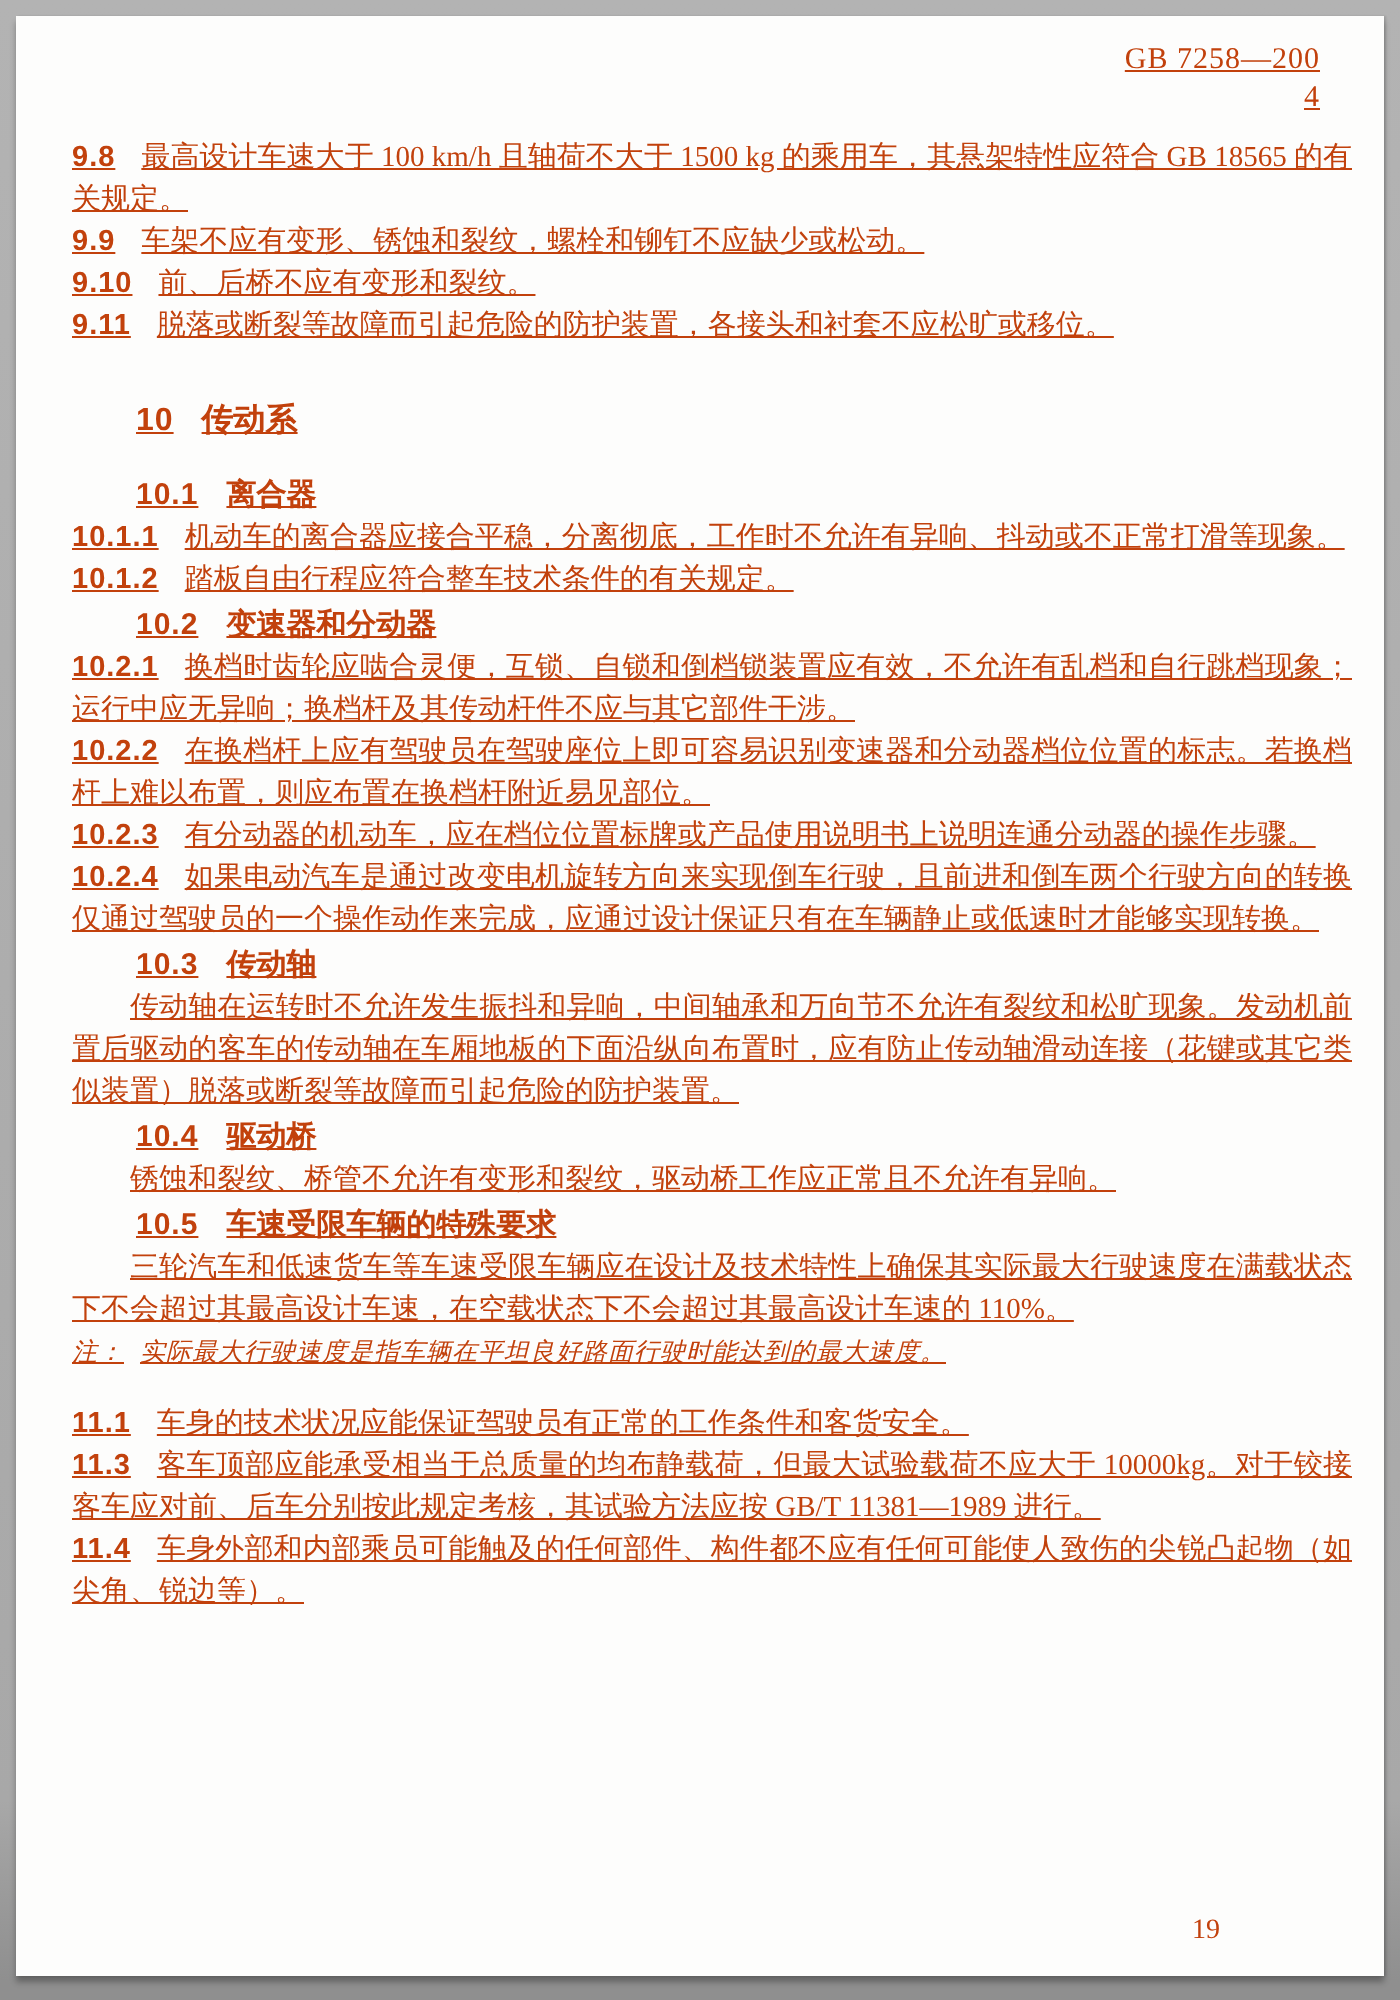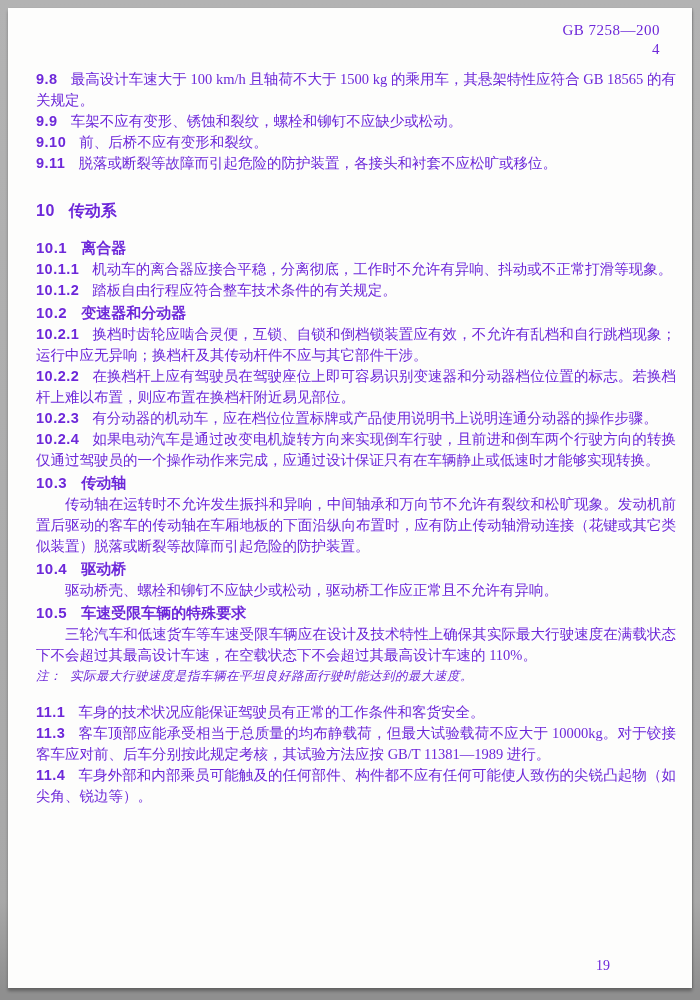--- a/index.html
+++ b/index.html
@@ -18,21 +18,22 @@
     overflow: hidden;
   }
   .page {
     position: absolute;
     left: 8px;
     top: 8px;
     right: 8px;
     bottom: 12px;
     background: #fdfdfc;
     box-shadow: 0 3px 3px rgba(0,0,0,0.30), 1px 0 1px rgba(0,0,0,0.12);
-    color: #6d28d9;
+    color: #c2410c;
+    text-decoration: underline;
   }
   .page-header {
     padding: 13px 32px 0 0;
     text-align: right;
     font-size: 15px;
     line-height: 19px;
     letter-spacing: 0.5px;
   }
   .doc-body {
     padding: 10px 16px 0 28px;
@@ -53,21 +54,21 @@
     font-family: "Liberation Sans", "DejaVu Sans", sans-serif;
     font-weight: bold;
     font-size: 16px;
   }
   .h2 {
     margin: 1px 0;
     font-family: "Liberation Sans", "DejaVu Sans", sans-serif;
     font-weight: bold;
     font-size: 15px;
   }
-  .h1 .hnum, .h2 .hnum { margin-right: 14px; }
+  .h1 .hnum, .h2 .hnum { margin-right: 14px; margin-left: 32px; }
   .para { text-indent: 2em; margin: 0; }
   .note {
     font-size: 12.5px;
     line-height: 19px;
     font-style: italic;
     margin: 1px 0 16px 0;
     letter-spacing: 0.5px;
   }
   .note-label { margin-right: 8px; font-style: italic; }
   .page-footer {
@@ -98,21 +99,21 @@
         <div class="clause"><span class="cnum">10.1.1</span><span class="ctext">机动车的离合器应接合平稳，分离彻底，工作时不允许有异响、抖动或不正常打滑等现象。</span></div>
         <div class="clause"><span class="cnum">10.1.2</span><span class="ctext">踏板自由行程应符合整车技术条件的有关规定。</span></div>
         <div class="h2"><span class="hnum">10.2</span><span class="htitle">变速器和分动器</span></div>
         <div class="clause"><span class="cnum">10.2.1</span><span class="ctext">换档时齿轮应啮合灵便，互锁、自锁和倒档锁装置应有效，不允许有乱档和自行跳档现象；运行中应无异响；换档杆及其传动杆件不应与其它部件干涉。</span></div>
         <div class="clause"><span class="cnum">10.2.2</span><span class="ctext">在换档杆上应有驾驶员在驾驶座位上即可容易识别变速器和分动器档位位置的标志。若换档杆上难以布置，则应布置在换档杆附近易见部位。</span></div>
         <div class="clause"><span class="cnum">10.2.3</span><span class="ctext">有分动器的机动车，应在档位位置标牌或产品使用说明书上说明连通分动器的操作步骤。</span></div>
         <div class="clause"><span class="cnum">10.2.4</span><span class="ctext">如果电动汽车是通过改变电机旋转方向来实现倒车行驶，且前进和倒车两个行驶方向的转换仅通过驾驶员的一个操作动作来完成，应通过设计保证只有在车辆静止或低速时才能够实现转换。</span></div>
         <div class="h2"><span class="hnum">10.3</span><span class="htitle">传动轴</span></div>
         <div class="para">传动轴在运转时不允许发生振抖和异响，中间轴承和万向节不允许有裂纹和松旷现象。发动机前置后驱动的客车的传动轴在车厢地板的下面沿纵向布置时，应有防止传动轴滑动连接（花键或其它类似装置）脱落或断裂等故障而引起危险的防护装置。</div>
         <div class="h2"><span class="hnum">10.4</span><span class="htitle">驱动桥</span></div>
-        <div class="para">驱动桥壳、螺栓和铆钉不应缺少或松动，驱动桥工作应正常且不允许有异响。</div>
+        <div class="para">锈蚀和裂纹、桥管不允许有变形和裂纹，驱动桥工作应正常且不允许有异响。</div>
         <div class="h2"><span class="hnum">10.5</span><span class="htitle">车速受限车辆的特殊要求</span></div>
         <div class="para">三轮汽车和低速货车等车速受限车辆应在设计及技术特性上确保其实际最大行驶速度在满载状态下不会超过其最高设计车速，在空载状态下不会超过其最高设计车速的 110%。</div>
         <div class="note"><span class="note-label">注：</span><span class="note-text">实际最大行驶速度是指车辆在平坦良好路面行驶时能达到的最大速度。</span></div>
         <div class="clause"><span class="cnum">11.1</span><span class="ctext">车身的技术状况应能保证驾驶员有正常的工作条件和客货安全。</span></div>
         <div class="clause"><span class="cnum">11.3</span><span class="ctext">客车顶部应能承受相当于总质量的均布静载荷，但最大试验载荷不应大于 10000kg。对于铰接客车应对前、后车分别按此规定考核，其试验方法应按 GB/T 11381—1989 进行。</span></div>
         <div class="clause"><span class="cnum">11.4</span><span class="ctext">车身外部和内部乘员可能触及的任何部件、构件都不应有任何可能使人致伤的尖锐凸起物（如尖角、锐边等）。</span></div>
       </div>
 
     <div class="page-footer">19</div>
 

